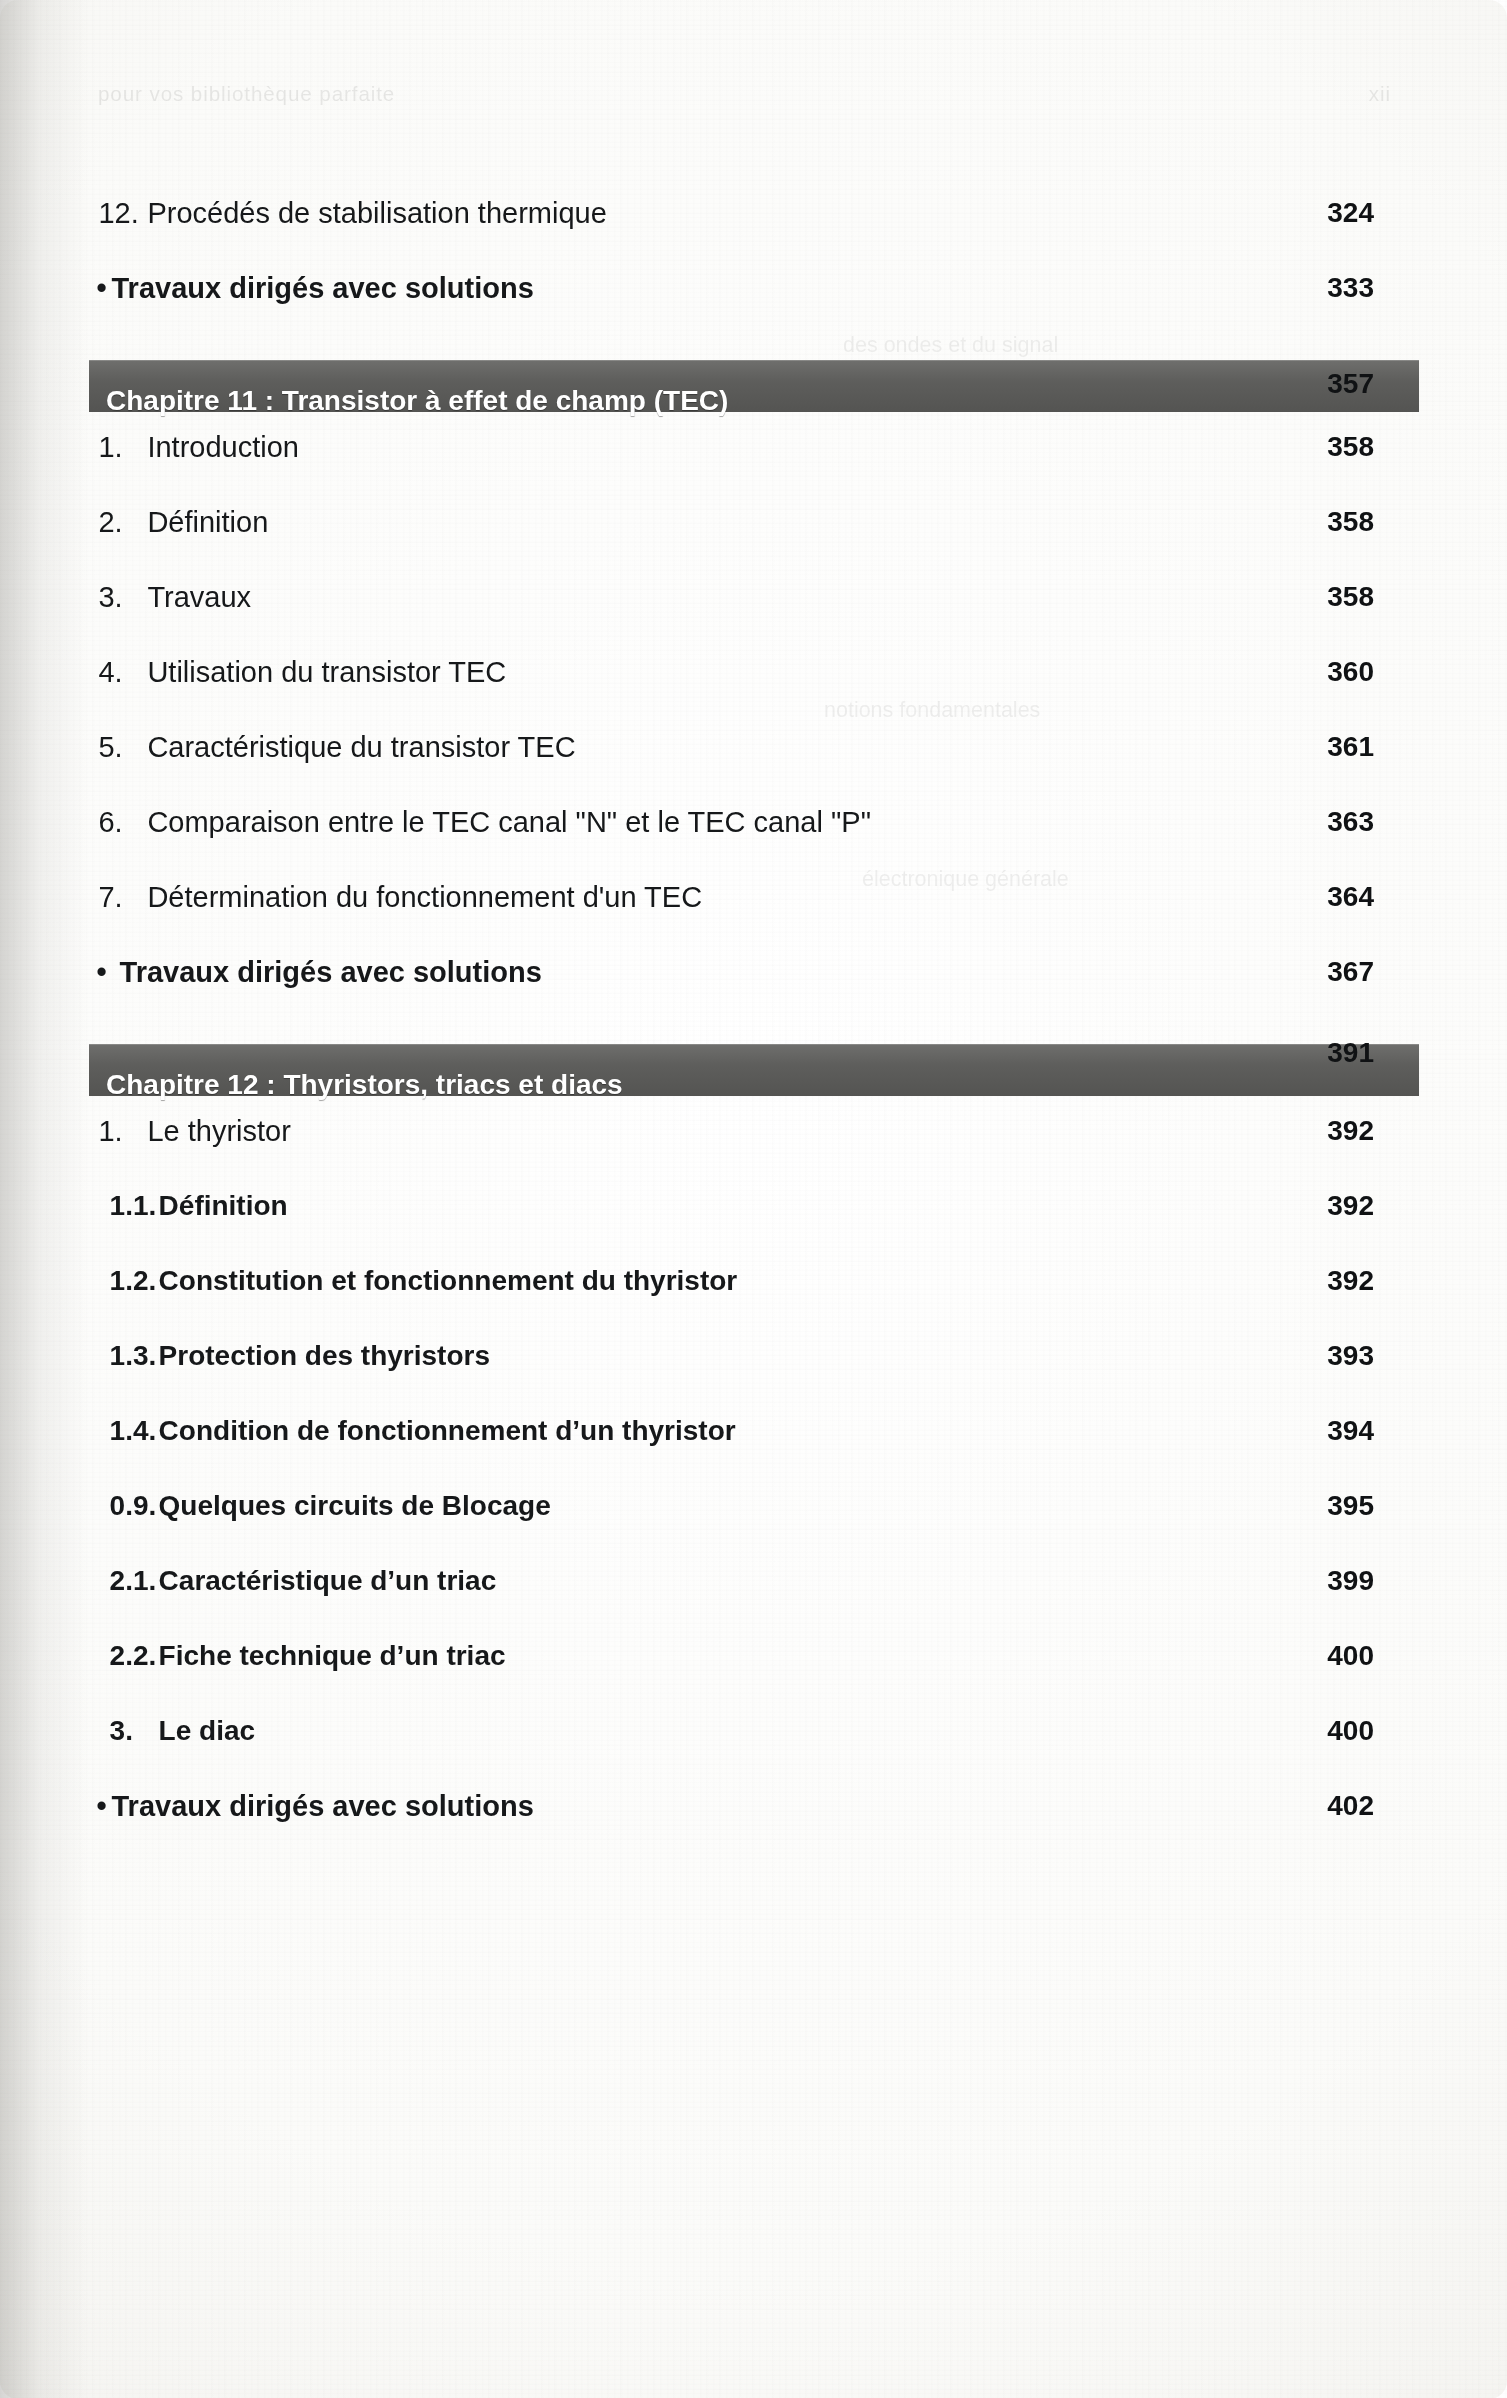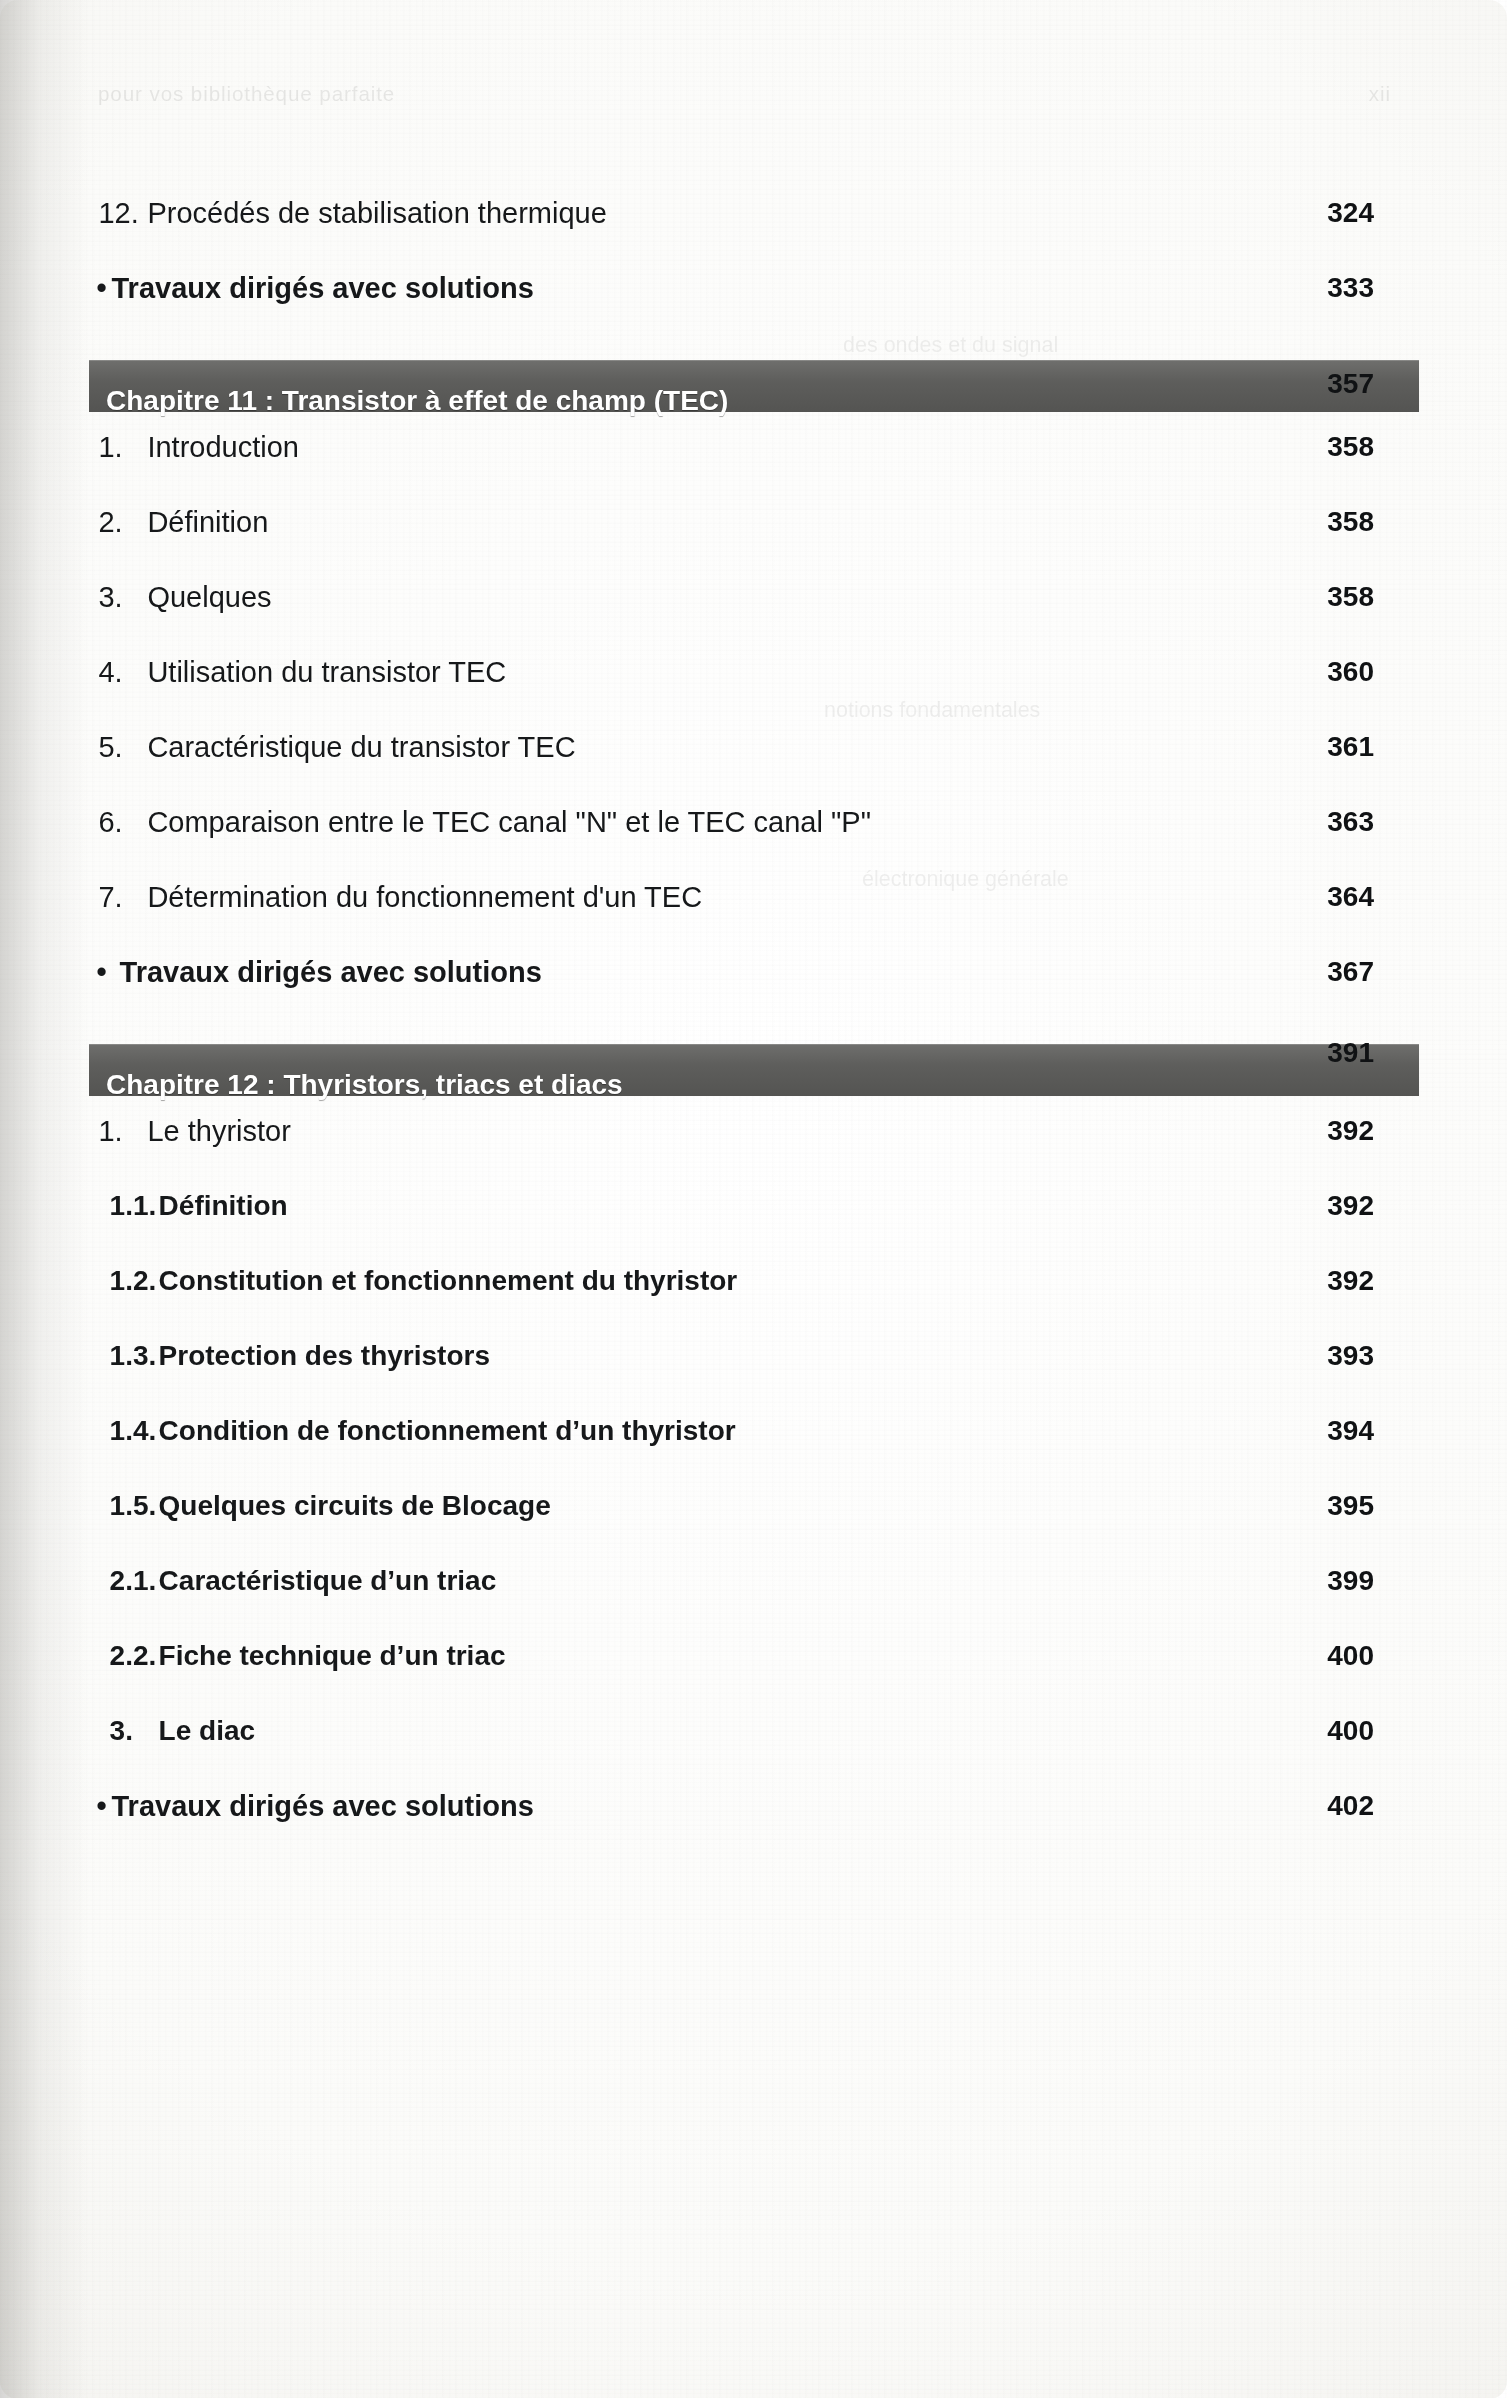--- a/index.html
+++ b/index.html
@@ -195,21 +195,21 @@
       <span class="num">358</span>
     </div>
     <div class="row lvl1">
       <span class="label">
         <span class="idx">2.</span><span>Définition</span>
       </span>
       <span class="num">358</span>
     </div>
     <div class="row lvl1">
       <span class="label">
-        <span class="idx">3.</span><span>Quelques</span>
+        <span class="idx">3.</span><span>Travaux</span>
       </span>
       <span class="num">358</span>
     </div>
     <div class="row lvl1">
       <span class="label">
         <span class="idx">4.</span><span>Utilisation du transistor TEC</span>
       </span>
       <span class="num">360</span>
     </div>
     <div class="row lvl1">
@@ -268,21 +268,21 @@
       <span class="num">393</span>
     </div>
     <div class="row sub">
       <span class="label">
         <span class="idx b">1.4.</span><span>Condition de fonctionnement d’un thyristor</span>
       </span>
       <span class="num">394</span>
     </div>
     <div class="row sub">
       <span class="label">
-        <span class="idx b">1.5.</span><span>Quelques circuits de Blocage</span>
+        <span class="idx b">0.9.</span><span>Quelques circuits de Blocage</span>
       </span>
       <span class="num">395</span>
     </div>
     <div class="row sub">
       <span class="label">
         <span class="idx b">2.1.</span><span>Caractéristique d’un triac</span>
       </span>
       <span class="num">399</span>
     </div>
     <div class="row sub">

